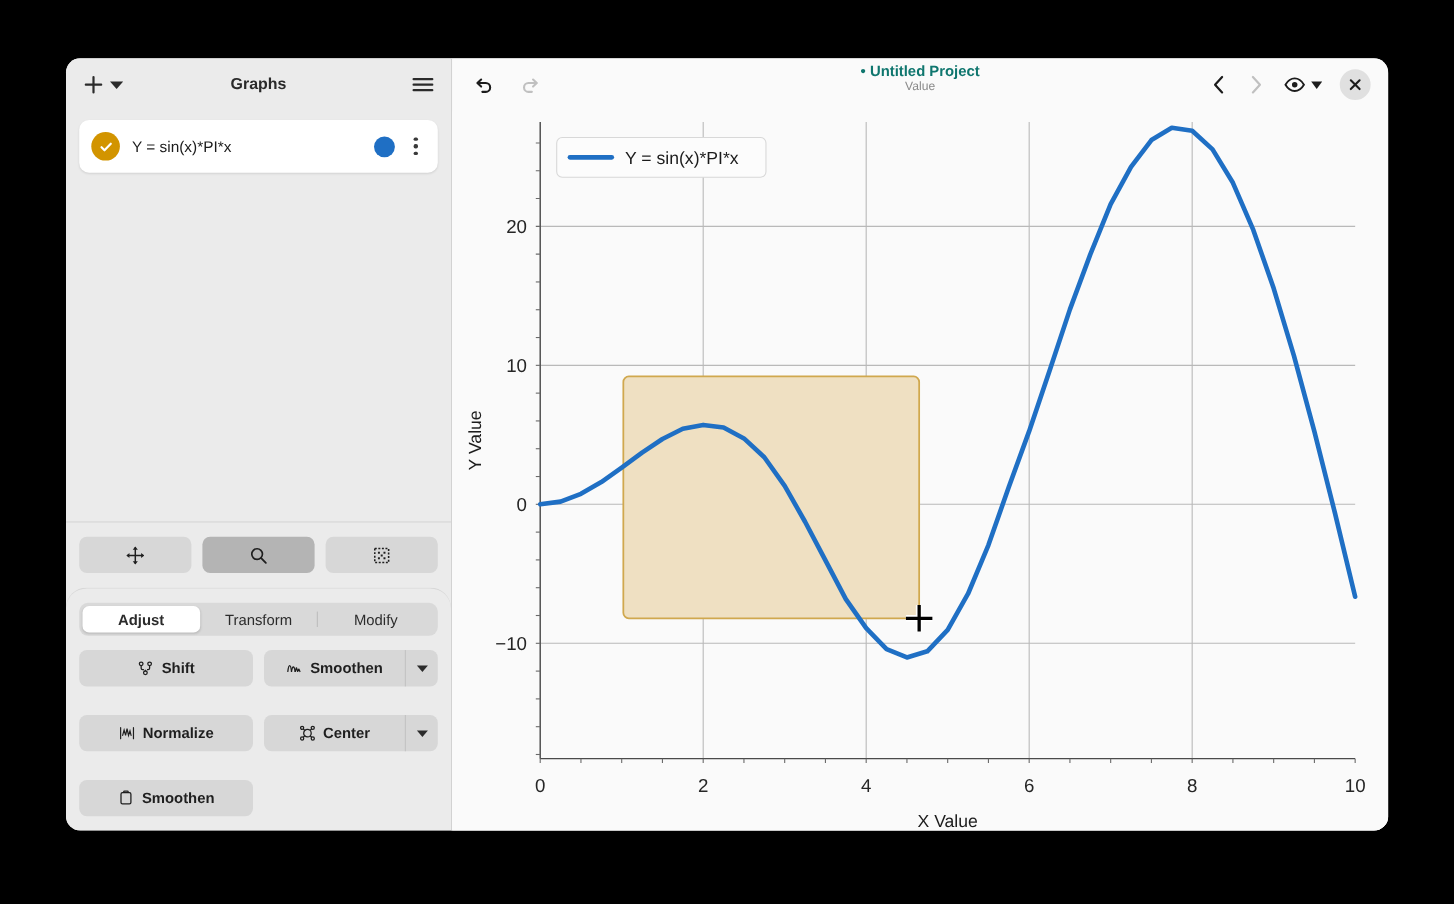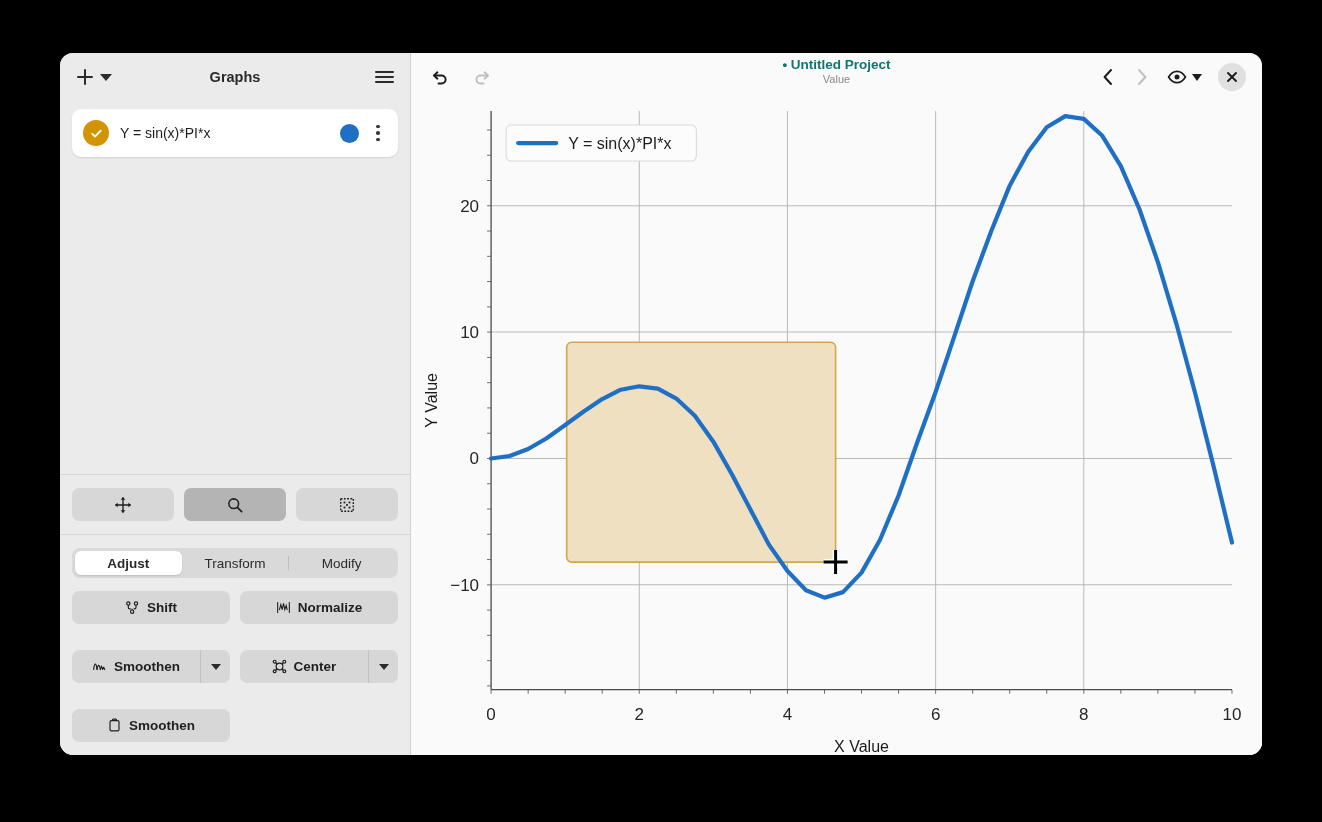--- a/index.html
+++ b/index.html
@@ -93,21 +93,21 @@
     height: 33px;
     background: #d7d7d7;
     border-radius: 7px;
     display: flex; align-items: center; justify-content: center;
     cursor: pointer;
     border: none;
   }
   .tool-btn.active { background: #b4b4b4; }
   .tool-btn svg { width: 18px; height: 18px; }
 
-  .sb-tabs-wrap { border-top: 1px solid #d6d6d6; padding: 13px 12px 0 12px; flex:0 0 auto;}
+  .sb-tabs-wrap { border-top: 1px solid #d6d6d6; padding: 13px 12px 0 12px; flex:0 0 auto;border-radius:19px;}
   .seg {
     background: #d9d9d9;
     border-radius: 8px;
     height: 30px;
     display: flex;
     padding: 3px;
     position: relative;
   }
   .seg-item {
     flex: 1 1 0;
@@ -287,41 +287,41 @@
               <circle cx="13.2" cy="4.2" r="2"></circle>
               <circle cx="8.6" cy="14" r="2"></circle>
             <path d="M4 6.2 V9 a1.6 1.6 0 0 0 1.6 1.6 h1.4"></path>
             <path d="M13.2 6.2 V9 a1.6 1.6 0 0 1 -1.6 1.6 h-1.2"></path>
             <path d="M8.6 10.6 V12"></path>
           </g>
         </svg>
         <span>Shift</span>
       </div>
 
+      <div class="act split">
+        <svg viewBox="0 0 18 18">
+          <g stroke="#1f1f1f" stroke-width="1.4" fill="none" stroke-linecap="round" stroke-linejoin="round">
+            <path d="M2 12.5 C3 4, 5 4, 6 12.5"></path>
+            <path d="M6 12.5 C7 6, 9 6, 10 12.5"></path>
+            <path d="M10 12.5 l1.4 -4 l1.3 4 l1.3 -2.6 l1.2 2.6"></path>
+          </g>
+        </svg>
+        <span>Smoothen</span>
+        <span class="split-arrow"></span>
+      </div>
+
       <div class="act">
         <svg viewBox="0 0 18 18">
           <g stroke="#1f1f1f" stroke-width="1.3" fill="none" stroke-linecap="round">
             <path d="M2 3 V15"></path>
               <path d="M16 3 V15"></path>
             <path d="M4.2 11.5 l1.6 -6 l1.6 6 l1.6 -7.5 l1.6 7.5 l1.6 -5 l1.2 5"></path>
           </g>
         </svg>
         <span>Normalize</span>
-      </div>
-
-      <div class="act split">
-        <svg viewBox="0 0 18 18">
-          <g stroke="#1f1f1f" stroke-width="1.4" fill="none" stroke-linecap="round" stroke-linejoin="round">
-            <path d="M2 12.5 C3 4, 5 4, 6 12.5"></path>
-            <path d="M6 12.5 C7 6, 9 6, 10 12.5"></path>
-            <path d="M10 12.5 l1.4 -4 l1.3 4 l1.3 -2.6 l1.2 2.6"></path>
-          </g>
-        </svg>
-        <span>Smoothen</span>
-        <span class="split-arrow"></span>
       </div>
 
       <div class="act split">
         <svg viewBox="0 0 18 18">
           <g stroke="#1f1f1f" stroke-width="1.4" fill="none">
             <circle cx="9" cy="9" r="4.1"></circle>
             <circle cx="3.2" cy="3.2" r="1.7"></circle>
               <circle cx="14.8" cy="3.2" r="1.7"></circle>
             <circle cx="3.2" cy="14.8" r="1.7"></circle>
               <circle cx="14.8" cy="14.8" r="1.7"></circle>

